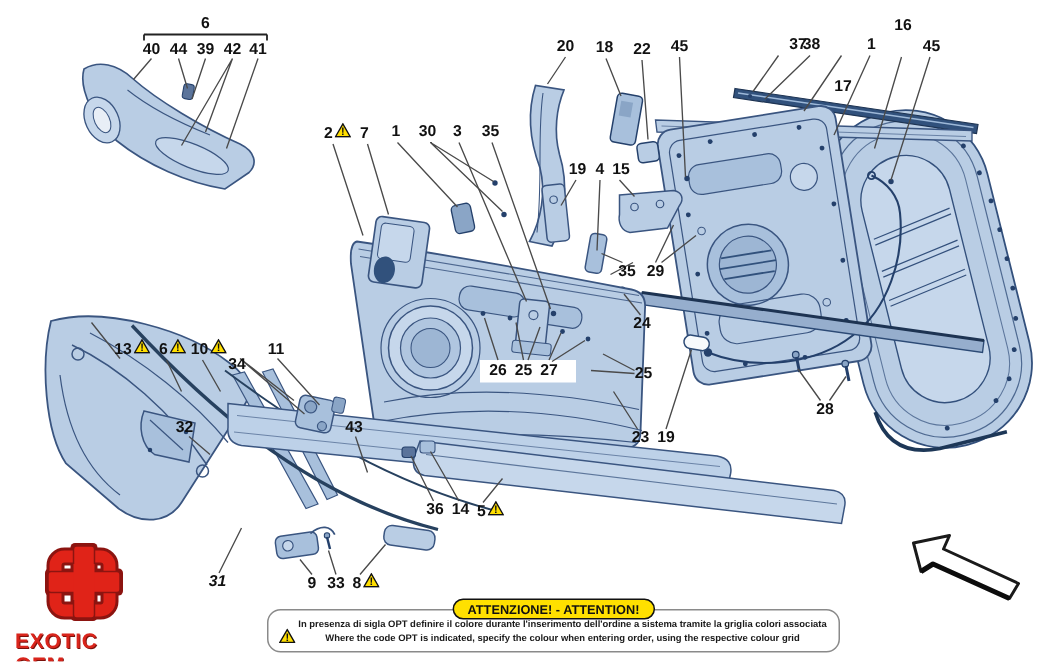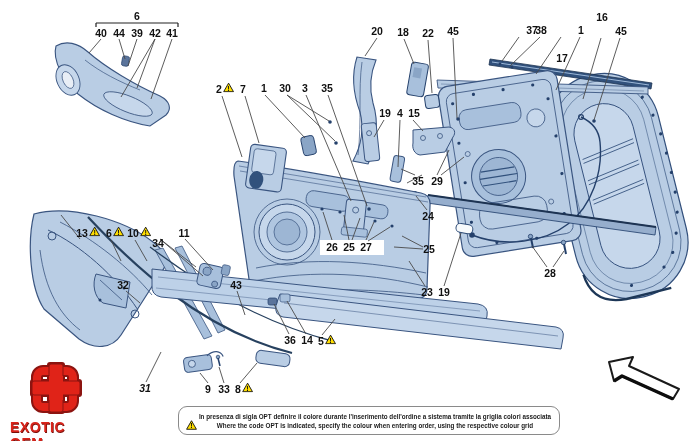--- a/index.html
+++ b/index.html
@@ -362,20 +362,21 @@
         <rect x="24" y="9" width="36" height="36" rx="6" fill="none" stroke="#e02318" stroke-width="8"></rect>
         <rect x="36" y="2" width="14" height="48" rx="2" fill="#e02318" stroke="#8c1410" stroke-width="1"></rect>
         <rect x="19" y="19" width="48" height="14" rx="2" fill="#e02318" stroke="#8c1410" stroke-width="1"></rect>
         <rect x="36" y="14" width="14" height="24" fill="#e02318"></rect>
       </g>
     </svg>
     <div class="logo-text">EXOTIC OEM</div>
   </div>
 
   <div class="banner">
+    <div class="banner-pill">ATTENZIONE! - ATTENTION!</div>
     <span class="banner-warn">
       <svg width="11" height="10" viewBox="0 0 12 11">
           <path d="M6 0.8 L11.4 10.2 L0.6 10.2 Z" fill="#ffde00" stroke="#111" stroke-width="1"></path>
           <text x="6" y="9.3" font-size="8" font-weight="bold" text-anchor="middle" fill="#111" font-family="Liberation Sans, sans-serif">!</text>
         </svg>
     </span>
     <div class="banner-lines">
       <div>In presenza di sigla OPT definire il colore durante l'inserimento dell'ordine a sistema tramite la griglia colori associata</div>
       <div>Where the code OPT is indicated, specify the colour when entering order, using the respective colour grid</div>
     </div>

